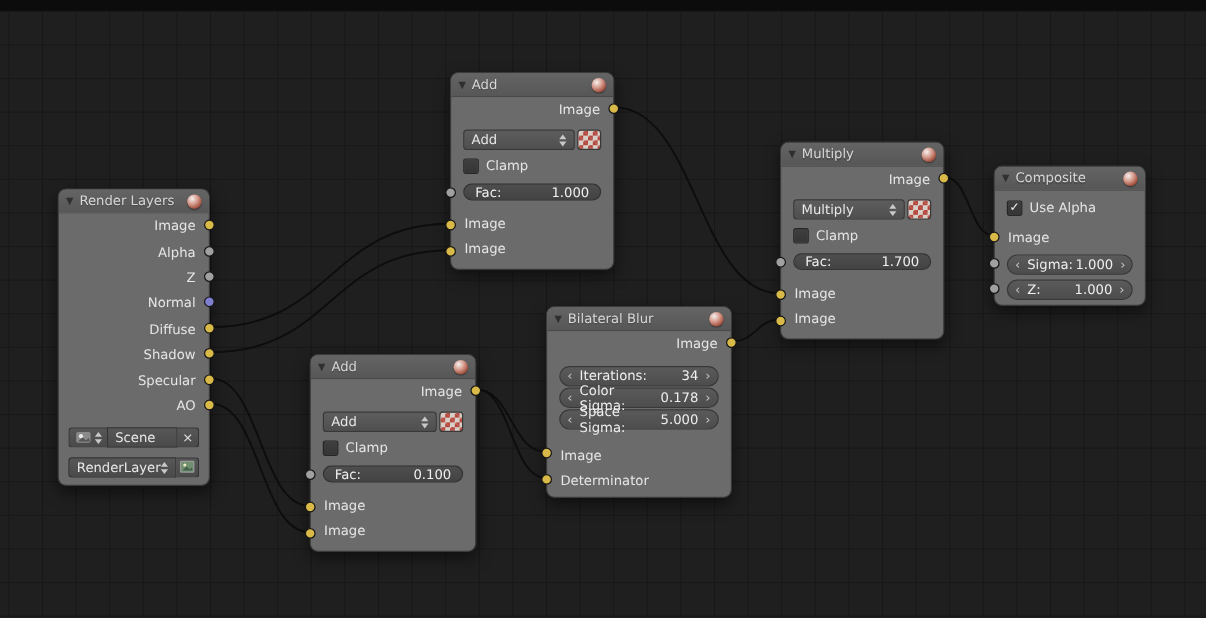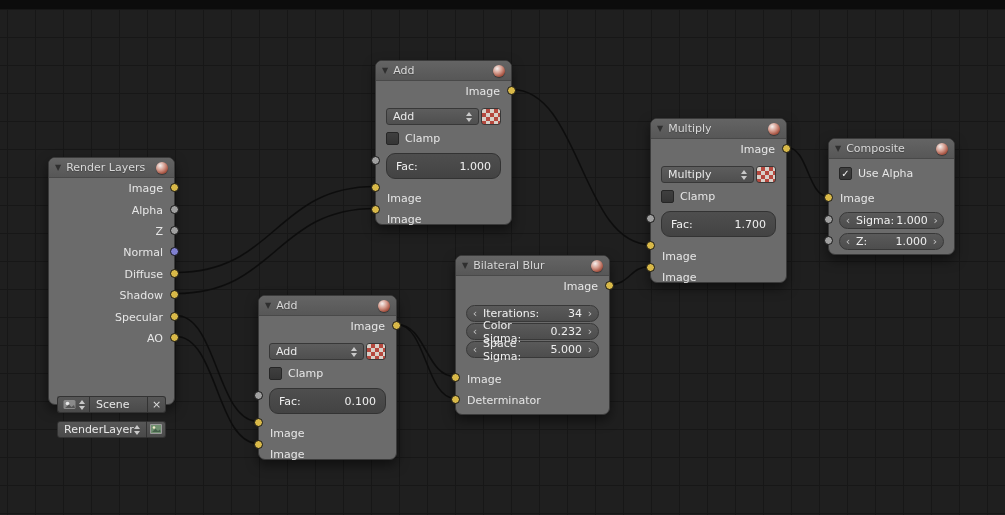--- a/index.html
+++ b/index.html
@@ -69,21 +69,21 @@
     background-size:8px 8px;background-position:0 0,4px 4px;
   }
   .cbrow{display:flex;align-items:center;gap:6px;height:14px;margin:6px 10px 0;color:#e6e6e6;}
   .cbbox{
     width:13px;height:13px;box-sizing:border-box;flex:0 0 auto;
     background:linear-gradient(#3f3f3f,#353535);
     border:1px solid #262626;border-radius:2px;
     color:#f0f0f0;font-size:10px;line-height:11px;text-align:center;
   }
   .slider{
-    height:26px;box-sizing:border-box;margin:8px 10px 0;
+    height:14px;box-sizing:border-box;margin:8px 10px 0;
     background:linear-gradient(#4e4e4e,#434343);
     border:1px solid #333;border-radius:9px;
     display:flex;align-items:center;padding:0 9px;color:#f0f0f0;
   }
   .slider .lbl{flex:1;}
   .numfield{
     height:17px;box-sizing:border-box;margin:0 10px;
     background:linear-gradient(#5a5a5a,#4d4d4d);
     border:1px solid #383838;border-radius:9px;
     display:flex;align-items:center;gap:2px;padding:0 4px;color:#efefef;
@@ -92,21 +92,21 @@
   .numfield .lbl{flex:1;padding-left:2px;}
   .numfield .val{padding-right:2px;}
   .fieldstack .numfield{margin:0 10px 1px;}
   .fieldstack{margin-top:8px;}
 
   .idrow{display:flex;margin:7px 8px 0;height:17px;}
   .idseg{
     box-sizing:border-box;height:17px;
     background:linear-gradient(#575757,#4a4a4a);
     border:1px solid #333;
-    display:flex;align-items:center;justify-content:center;color:#e8e8e8;margin-top:40px;
+    display:flex;align-items:center;justify-content:center;color:#e8e8e8;
   }
   .idicon{width:32px;border-radius:3px 0 0 3px;gap:3px;border-right:none;}
   .idname{flex:1;justify-content:flex-start;padding:0 6px;}
   .idname.withArrows{justify-content:space-between;border-radius:3px 0 0 3px;}
   .idx{width:18px;border-left:none;border-radius:0 3px 3px 0;color:#dcdcdc;}
   .idimg{width:22px;border-left:none;border-radius:0 3px 3px 0;}
 </style>
 </head>
 <body>
 
@@ -296,21 +296,21 @@
     <div class="fieldstack">
       <div class="numfield">
         <span class="chev">‹</span>
         <span class="lbl">Iterations:</span>
         <span class="val">34</span>
         <span class="chev">›</span>
       </div>
       <div class="numfield">
         <span class="chev">‹</span>
         <span class="lbl">Color Sigma:</span>
-        <span class="val">0.232</span>
+        <span class="val">0.178</span>
         <span class="chev">›</span>
       </div>
       <div class="numfield">
         <span class="chev">‹</span>
         <span class="lbl">Space Sigma:</span>
         <span class="val">5.000</span>
         <span class="chev">›</span>
       </div>
     </div>
     <div class="row in-label" style="margin-top:10px;">

